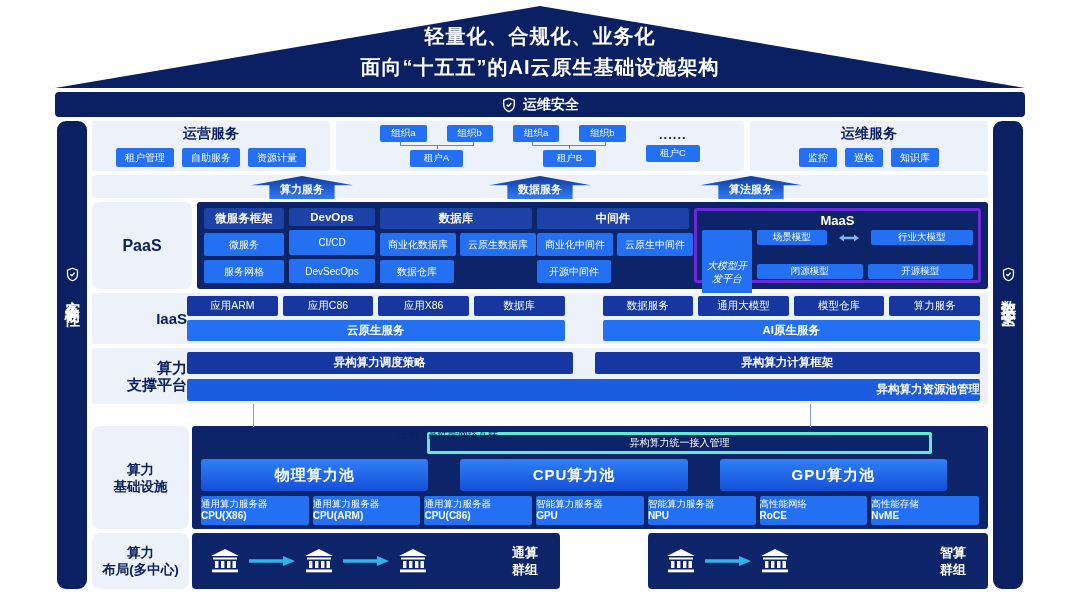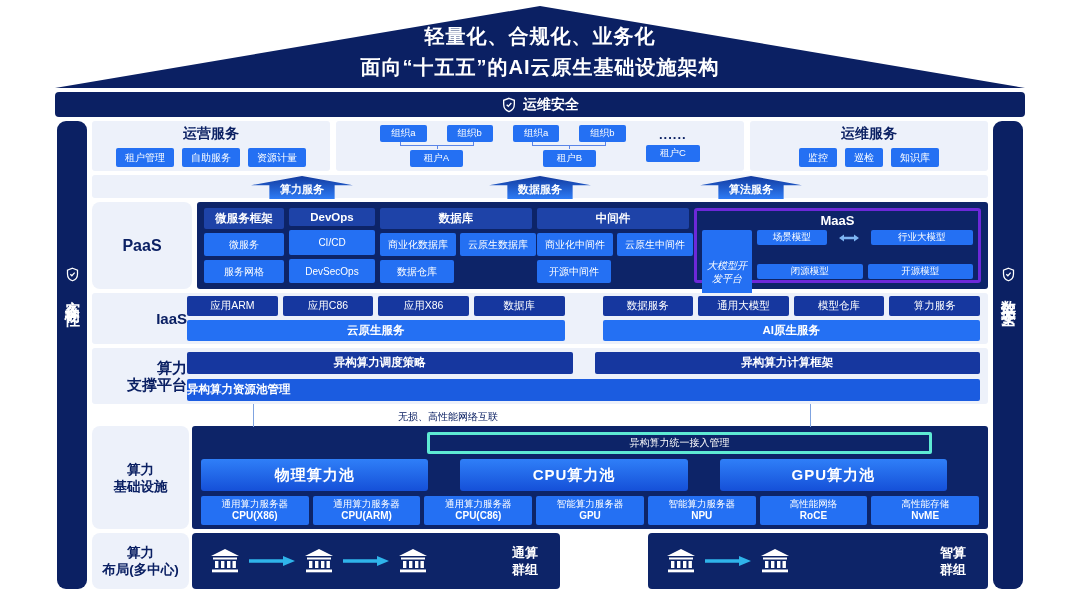--- a/index.html
+++ b/index.html
@@ -103,42 +103,42 @@
              padding:3px 0; border-radius:2px; }
   .iaas-gap { width:38px; flex:0 0 38px; }
 
   
   .row5 { height:56px; background:#edf1fa; border-radius:3px; display:flex; align-items:center;
           padding:7px 8px 7px 0; }
   .row5-body { flex:1; display:flex; flex-direction:column; gap:5px; }
   .row5-top { display:flex; gap:22px; }
   .nbar { flex:1; background:#16379f; color:#fff; font-weight:bold; font-size:11.5px; text-align:center;
           padding:3.5px 0; border-radius:2px; }
-  .bbar { background:#1b5ce0; color:#fff; font-weight:bold; font-size:11.5px; text-align:left;
+  .bbar { background:#1b5ce0; color:#fff; font-weight:bold; font-size:11.5px; text-align:right;
           padding:3.5px 0; border-radius:2px; }
 
   
   .note-row { height:15px; position:relative; }
-  .note-text { position:absolute; left:306px; top:2px; font-size:10px; color:#0b2063; }
+  .note-text { position:absolute; left:306px; top:20px; font-size:10px; color:#0b2063; }
   .vline { position:absolute; width:1px; background:#7fa3e0; top:-4px; height:23px; }
   .vl1 { left:161px; } .vl2 { left:718px; }
 
   
   .row6 { height:103px; display:flex; gap:3px; }
   .row6 .side-label, .row7 .side-label { width:97px; font-size:13.5px; }
   .infra-panel { flex:1; background:#0d2468; border-radius:3px; padding:6px 9px 7px;
                  display:flex; flex-direction:column; gap:5px; }
   .access-bar { margin-left:29%; width:65%; border:3px solid #5eead4; color:#fff; font-size:10px;
                 text-align:center; padding:1px 0; border-radius:2px; }
   .pools { display:flex; gap:32px; margin-right:32px; }
   .pool { flex:1; height:32px; background:linear-gradient(180deg,#2f7ff8,#1550d8); border-radius:3px;
           color:#fff; font-weight:bold; font-size:15px; display:flex; align-items:center;
           justify-content:center; letter-spacing:1px; }
   .servers { display:flex; gap:4px; }
-  .server { flex:1; background:#2470f3; border-radius:2px; color:#fff; text-align:center; padding:2px 0 3px; }
+  .server { flex:1; background:#2470f3; border-radius:2px; color:#fff; padding:2px 0 3px; }
   .server .s1 { font-size:9.5px; line-height:12px; }
   .server .s2 { font-size:10px; font-weight:bold; line-height:12px; }
 
   
   .row7 { height:62px; display:flex; gap:3px; }
   .groups { flex:1; display:flex; }
   .group-panel { background:#0d2468; border-radius:4px; display:flex; align-items:center; padding:0 16px; }
   .gp-left { width:368px; flex:0 0 368px; }
   .gp-right { flex:1; margin-left:88px; }
   .group-label { color:#fff; font-weight:bold; font-size:13px; text-align:center; white-space:pre-line;

